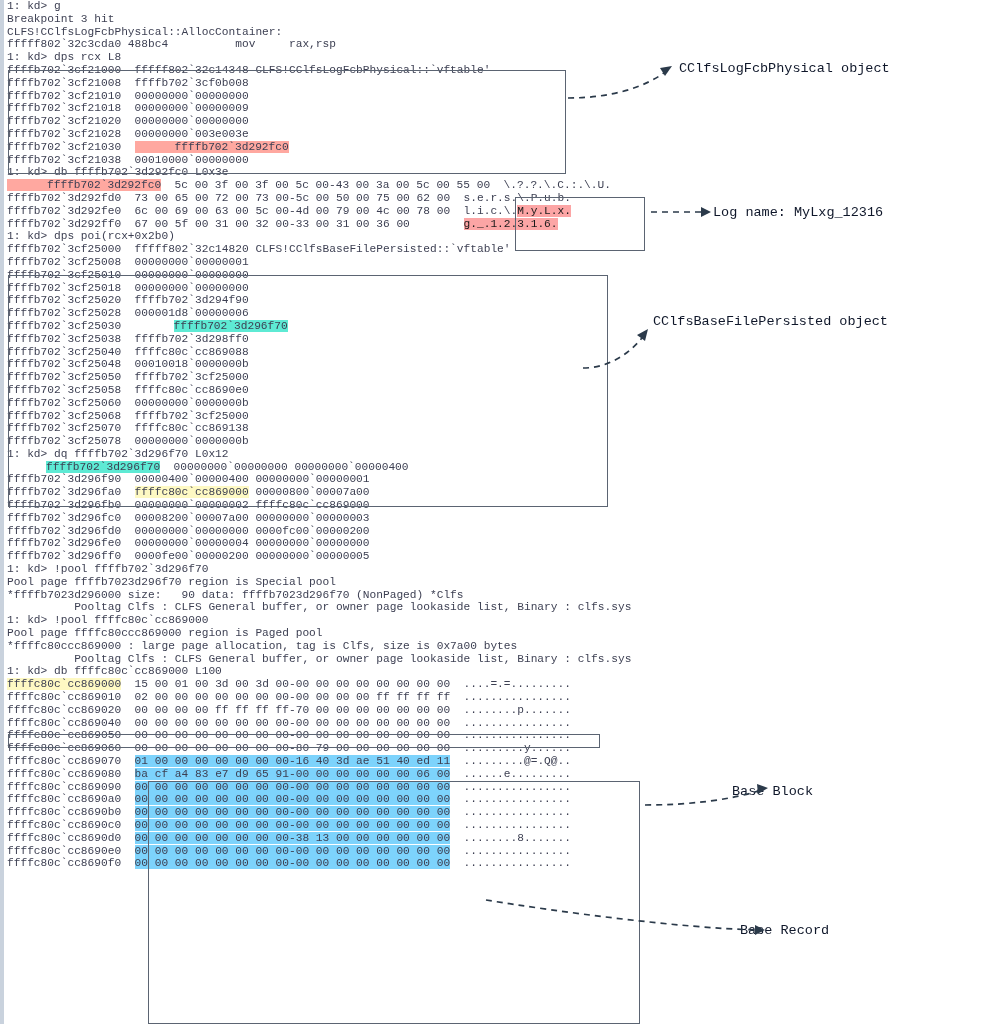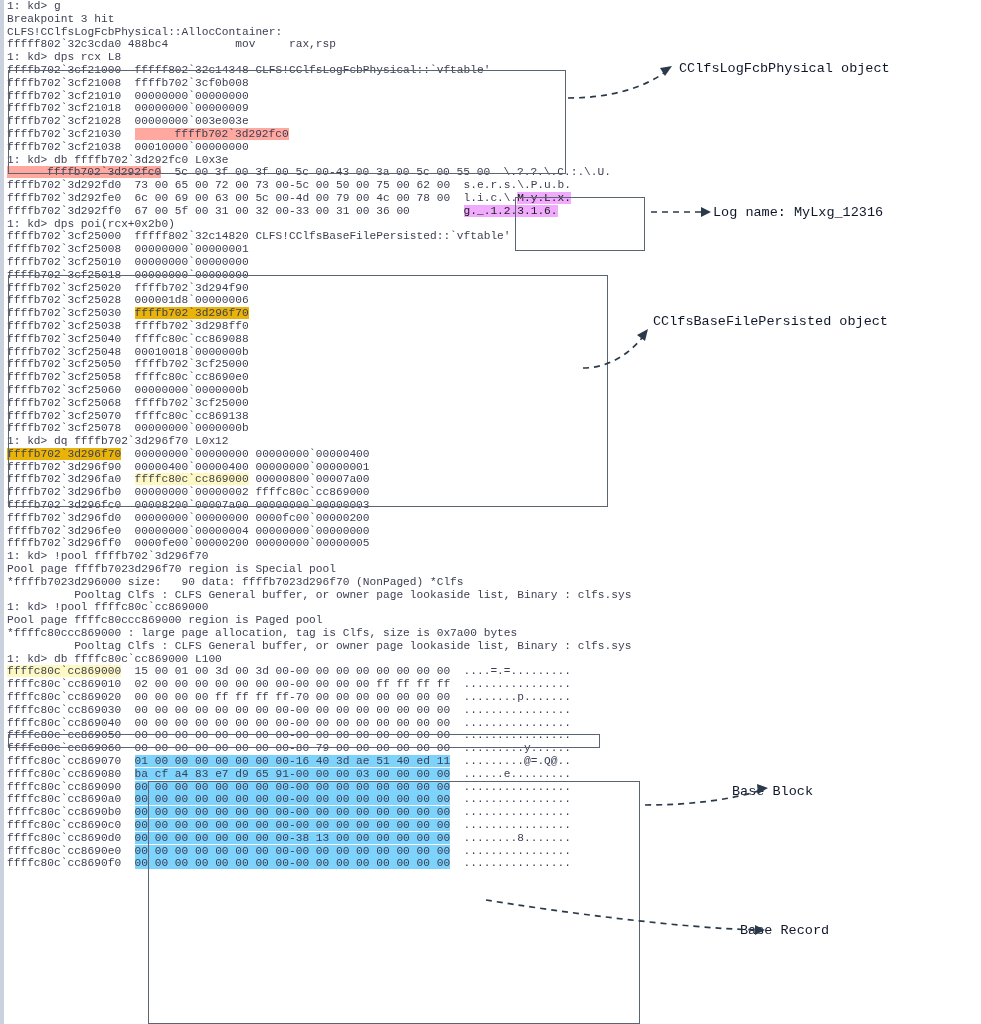--- a/index.html
+++ b/index.html
@@ -22,23 +22,23 @@
   .ln{
     height:12.8px;line-height:12.8px;
     font-size:11.2px;
     color:#3c3f52;
     white-space:pre;
     letter-spacing:0px;
   }
 
   
   .hl-red{background:#ffa8a0;padding-left:40px;}
-  .hl-blue{background:#eab308;}
+  .hl-blue{background:#5eead4;margin-left:39px;}
   .hl-green{background:#fef9c3;}
-  .hl-teal{background:#f0abfc;color:#1a1a1a;}
+  .hl-teal{background:#fca5a5;color:#1a1a1a;}
   .hl-steel{background:#7dd3fc;}
 
   
   .obox{position:absolute;border:1.3px solid #5b6472;box-sizing:border-box;pointer-events:none;}
 
   
   .anno{
     position:absolute;
     font-family:"Liberation Mono","DejaVu Sans Mono",monospace;
     font-size:13.5px;color:#0f172a;white-space:pre;
@@ -58,20 +58,21 @@
   <div class="console" id="console">
       <div class="ln">1: kd&gt; g</div>
       <div class="ln">Breakpoint 3 hit</div>
       <div class="ln">CLFS!CClfsLogFcbPhysical::AllocContainer:</div>
       <div class="ln">fffff802`32c3cda0 488bc4          mov     rax,rsp</div>
       <div class="ln">1: kd&gt; dps rcx L8</div>
       <div class="ln">ffffb702`3cf21000  fffff802`32c14348 CLFS!CClfsLogFcbPhysical::`vftable'</div>
       <div class="ln">ffffb702`3cf21008  ffffb702`3cf0b008</div>
       <div class="ln">ffffb702`3cf21010  00000000`00000000</div>
       <div class="ln">ffffb702`3cf21018  00000000`00000009</div>
+      <div class="ln">ffffb702`3cf21020  00000000`00000000</div>
       <div class="ln">ffffb702`3cf21028  00000000`003e003e</div>
       <div class="ln">ffffb702`3cf21030  <span class="hl-red">ffffb702`3d292fc0</span></div>
       <div class="ln">ffffb702`3cf21038  00010000`00000000</div>
       <div class="ln">1: kd&gt; db ffffb702`3d292fc0 L0x3e</div>
       <div class="ln"><span class="hl-red">ffffb702`3d292fc0</span>  5c 00 3f 00 3f 00 5c 00-43 00 3a 00 5c 00 55 00  \.?.?.\.C.:.\.U.</div>
       <div class="ln">ffffb702`3d292fd0  73 00 65 00 72 00 73 00-5c 00 50 00 75 00 62 00  s.e.r.s.\.P.u.b.</div>
       <div class="ln">ffffb702`3d292fe0  6c 00 69 00 63 00 5c 00-4d 00 79 00 4c 00 78 00  l.i.c.\.<span class="hl-teal">M.y.L.x.</span></div>
       <div class="ln">ffffb702`3d292ff0  67 00 5f 00 31 00 32 00-33 00 31 00 36 00        <span class="hl-teal">g._.1.2.3.1.6.</span></div>
       <div class="ln">1: kd&gt; dps poi(rcx+0x2b0)</div>
       <div class="ln">ffffb702`3cf25000  fffff802`32c14820 CLFS!CClfsBaseFilePersisted::`vftable'</div>
@@ -104,26 +105,25 @@
       <div class="ln">*ffffb7023d296000 size:   90 data: ffffb7023d296f70 (NonPaged) *Clfs</div>
       <div class="ln">          Pooltag Clfs : CLFS General buffer, or owner page lookaside list, Binary : clfs.sys</div>
       <div class="ln">1: kd&gt; !pool ffffc80c`cc869000</div>
       <div class="ln">Pool page ffffc80ccc869000 region is Paged pool</div>
       <div class="ln">*ffffc80ccc869000 : large page allocation, tag is Clfs, size is 0x7a00 bytes</div>
       <div class="ln">          Pooltag Clfs : CLFS General buffer, or owner page lookaside list, Binary : clfs.sys</div>
       <div class="ln">1: kd&gt; db ffffc80c`cc869000 L100</div>
       <div class="ln"><span class="hl-green">ffffc80c`cc869000</span>  15 00 01 00 3d 00 3d 00-00 00 00 00 00 00 00 00  ....=.=.........</div>
       <div class="ln">ffffc80c`cc869010  02 00 00 00 00 00 00 00-00 00 00 00 ff ff ff ff  ................</div>
       <div class="ln">ffffc80c`cc869020  00 00 00 00 ff ff ff ff-70 00 00 00 00 00 00 00  ........p.......</div>
-      <div class="ln">ffffc80c`cc869030  00 00 00 00 00 00 00 00-00 00 00 00 00 00 00 00  ................</div>
       <div class="ln">ffffc80c`cc869040  00 00 00 00 00 00 00 00-00 00 00 00 00 00 00 00  ................</div>
       <div class="ln">ffffc80c`cc869050  00 00 00 00 00 00 00 00-00 00 00 00 00 00 00 00  ................</div>
       <div class="ln">ffffc80c`cc869060  00 00 00 00 00 00 00 00-80 79 00 00 00 00 00 00  .........y......</div>
       <div class="ln">ffffc80c`cc869070  <span class="hl-steel">01 00 00 00 00 00 00 00-16 40 3d ae 51 40 ed 11</span>  .........@=.Q@..</div>
-      <div class="ln">ffffc80c`cc869080  <span class="hl-steel">ba cf a4 83 e7 d9 65 91-00 00 00 03 00 00 00 00</span>  ......e.........</div>
+      <div class="ln">ffffc80c`cc869080  <span class="hl-steel">ba cf a4 83 e7 d9 65 91-00 00 00 00 00 00 06 00</span>  ......e.........</div>
       <div class="ln">ffffc80c`cc869090  <span class="hl-steel">00 00 00 00 00 00 00 00-00 00 00 00 00 00 00 00</span>  ................</div>
       <div class="ln">ffffc80c`cc8690a0  <span class="hl-steel">00 00 00 00 00 00 00 00-00 00 00 00 00 00 00 00</span>  ................</div>
       <div class="ln">ffffc80c`cc8690b0  <span class="hl-steel">00 00 00 00 00 00 00 00-00 00 00 00 00 00 00 00</span>  ................</div>
       <div class="ln">ffffc80c`cc8690c0  <span class="hl-steel">00 00 00 00 00 00 00 00-00 00 00 00 00 00 00 00</span>  ................</div>
       <div class="ln">ffffc80c`cc8690d0  <span class="hl-steel">00 00 00 00 00 00 00 00-38 13 00 00 00 00 00 00</span>  ........8.......</div>
       <div class="ln">ffffc80c`cc8690e0  <span class="hl-steel">00 00 00 00 00 00 00 00-00 00 00 00 00 00 00 00</span>  ................</div>
       <div class="ln">ffffc80c`cc8690f0  <span class="hl-steel">00 00 00 00 00 00 00 00-00 00 00 00 00 00 00 00</span>  ................</div>
     </div>
 
   <div class="obox" style="left:8px;top:69.5px;width:558px;height:104px;"></div>

